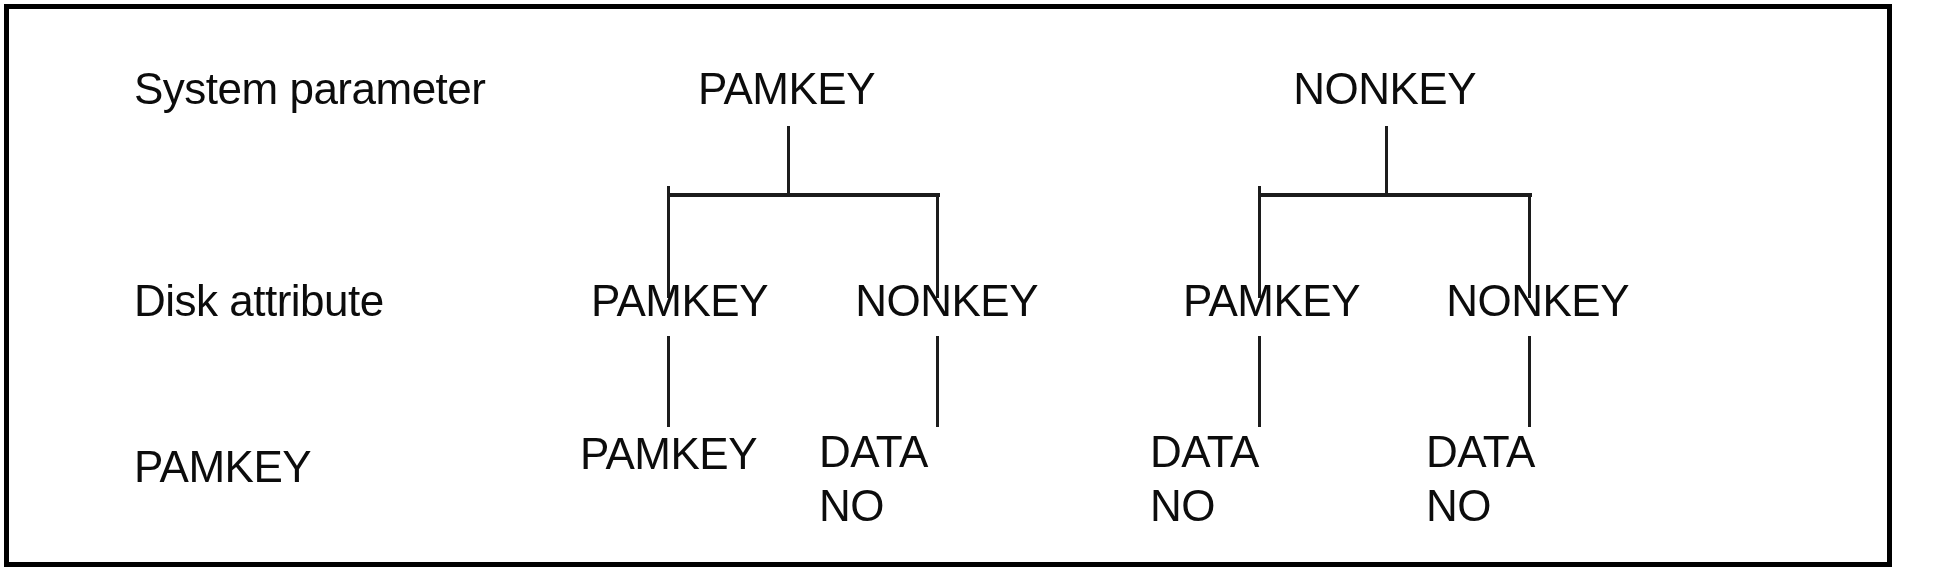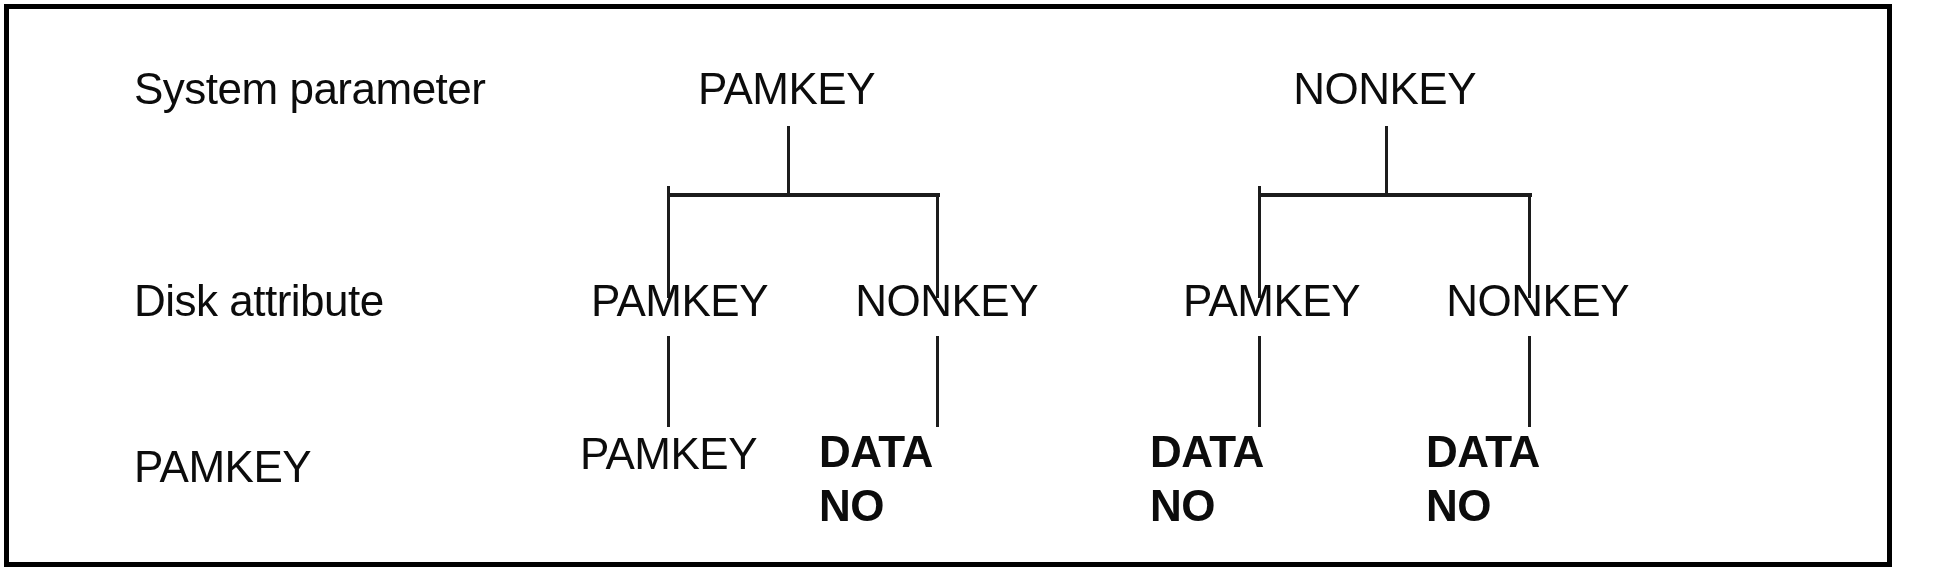--- a/index.html
+++ b/index.html
@@ -28,21 +28,21 @@
   .lbl {
     position: absolute;
     font-size: 44px;
     line-height: 44px;
     color: var(--text);
     white-space: nowrap;
     letter-spacing: -0.5px;
   }
   .ctr { width: 200px; text-align: right; }
   .two-line { line-height: 54px; }
-  .two-line span { display: block; font-weight: bold; }
+  .two-line span { display: block; }
   .vline {
     position: absolute;
     width: 3px;
     background: var(--line);
   }
   .hline {
     position: absolute;
     height: 4px;
     background: var(--line);
   }

